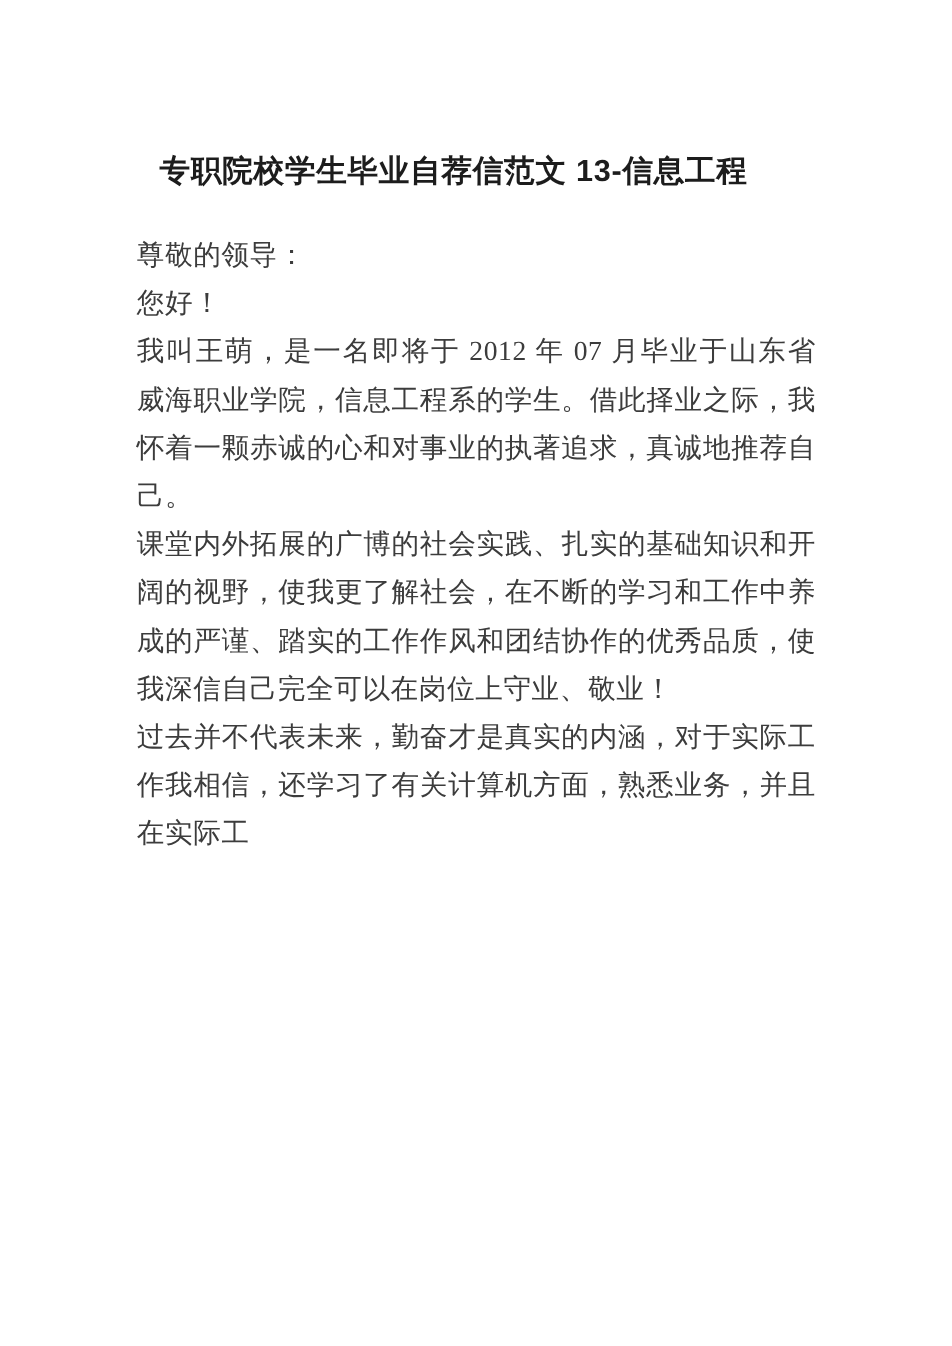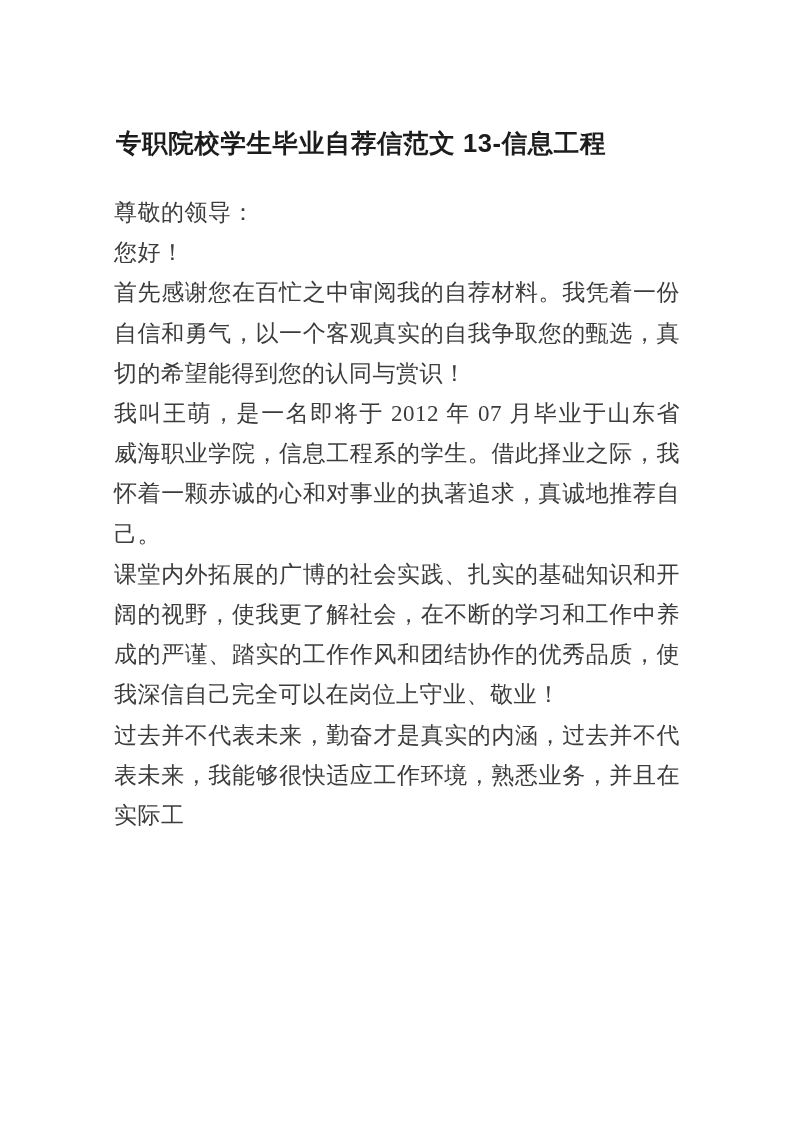--- a/index.html
+++ b/index.html
@@ -63,24 +63,23 @@
   
   .para:last-child {
     margin-bottom: 0;
   }
 </style>
 </head>
 <body>
 
 <div class="page">
 
-  <h1 class="doc-title"><span style="font-weight: 600;">专职院校学生毕业自荐信范文 </span><span>13-</span><span style="font-weight: 600; font-family: Liberation Serif, serif;">信息工程</span></h1>
+  <h1 class="doc-title"><span style="font-weight: 600; margin-left: 17px;">专职院校学生毕业自荐信范文 </span><span>13-</span><span style="font-weight: 600; font-family: Liberation Serif, serif;">信息工程</span></h1>
 
   <div class="body-block">
     <p class="para">尊敬的领导：</p>
     <p class="para">您好！</p>
-    <p class="para">首先感谢您在百忙之中审阅我的自荐材料。我凭着一份自信和勇气，以一个客观真实的自我争取您的甄选，真切的希望能得到您的认同与赏识！</p>
     <p class="para">我叫王萌，是一名即将于 2012 年 07 月毕业于山东省威海职业学院，信息工程系的学生。借此择业之际，我怀着一颗赤诚的心和对事业的执著追求，真诚地推荐自己。</p>
     <p class="para">课堂内外拓展的广博的社会实践、扎实的基础知识和开阔的视野，使我更了解社会，在不断的学习和工作中养成的严谨、踏实的工作作风和团结协作的优秀品质，使我深信自己完全可以在岗位上守业、敬业！</p>
-    <p class="para">过去并不代表未来，勤奋才是真实的内涵，过去并不代表未来，我能够很快适应工作环境，熟悉业务，并且在实际工</p>
+    <p class="para">过去并不代表未来，勤奋才是真实的内涵，对于实际工作我相信，还学习了有关计算机方面，熟悉业务，并且在实际工</p>
   </div>
 
 </div>
 
 </body></html>

